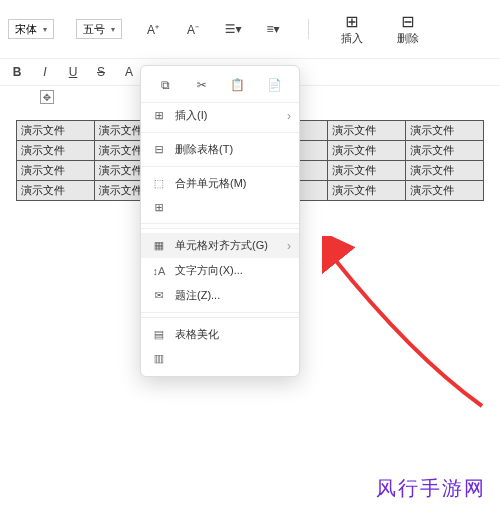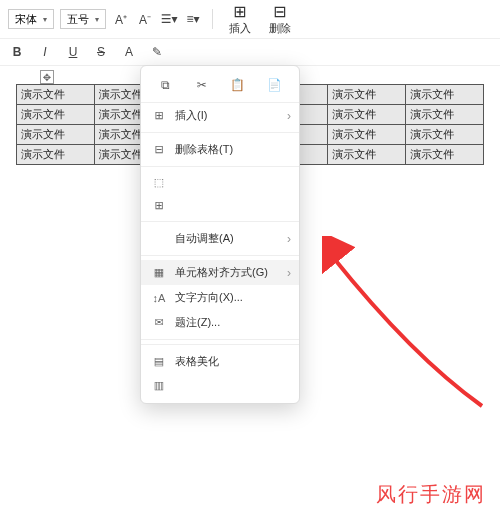--- a/index.html
+++ b/index.html
@@ -9,22 +9,22 @@
     font-size: 12px;
     background: #fff;
     width: 500px;
     height: 514px;
     position: relative;
     overflow: hidden;
   }
   .toolbar {
     display: flex;
     align-items: center;
-    padding: 2px 8px;
-    gap: 6px;
+    padding: 12px 8px;
+    gap: 22px;
     border-bottom: 1px solid #eee;
   }
   .toolbar-row2 {
     display: flex;
     align-items: center;
     padding: 4px 8px;
     gap: 10px;
     border-bottom: 1px solid #eee;
   }
   .select {
@@ -49,21 +49,21 @@
     position: absolute;
     left: 40px; top: 4px;
     width: 14px; height: 14px;
     border: 1px solid #999;
     display: flex; align-items: center; justify-content: center;
     font-size: 10px; color: #666; background: #fff;
   }
   table.data {
     border-collapse: collapse;
     width: 100%;
-    margin-top: 10px;
+    margin-top: 26px;
   }
   table.data td {
     border: 1px solid #555;
     padding: 2px 4px;
     font-size: 11px;
     height: 18px;
     background: #e8e8e8;
     color: #222;
   }
   .context-menu {
@@ -109,23 +109,23 @@
     left: 322px;
     top: 236px;
     width: 170px;
     height: 180px;
     pointer-events: none;
     z-index: 20;
   }
   .watermark {
     position: absolute;
     right: 14px;
-    bottom: 6px;
+    bottom: 12px;
     font-size: 20px;
-    color: #ef4444;
+    color: #6d28d9;
     letter-spacing: 2px;
   }
 </style>
 </head>
 <body>
 
 <div class="toolbar">
   <div class="select">
     <span>宋体</span>
     <span class="chev">▾</span>
@@ -210,29 +210,26 @@
     <span>插入(I)</span>
   </div>
   <div class="msep"></div>
   <div class="mitem">
     <span class="ico">⊟</span>
     <span>删除表格(T)</span>
   </div>
   <div class="msep"></div>
   <div class="mitem">
     <span class="ico">⬚</span>
+    <span>合并单元格(M)</span>
   </div>
   <div class="mitem">
     <span class="ico">⊞</span>
   </div>
   <div class="msep"></div>
-  <div class="mitem has-sub">
-    <span class="ico"></span>
-    <span>自动调整(A)</span>
-  </div>
   <div class="msep"></div>
   <div class="mitem has-sub highlight">
     <span class="ico">▦</span>
     <span>单元格对齐方式(G)</span>
   </div>
   <div class="mitem">
     <span class="ico">↕A</span>
     <span>文字方向(X)...</span>
   </div>
   <div class="mitem">

